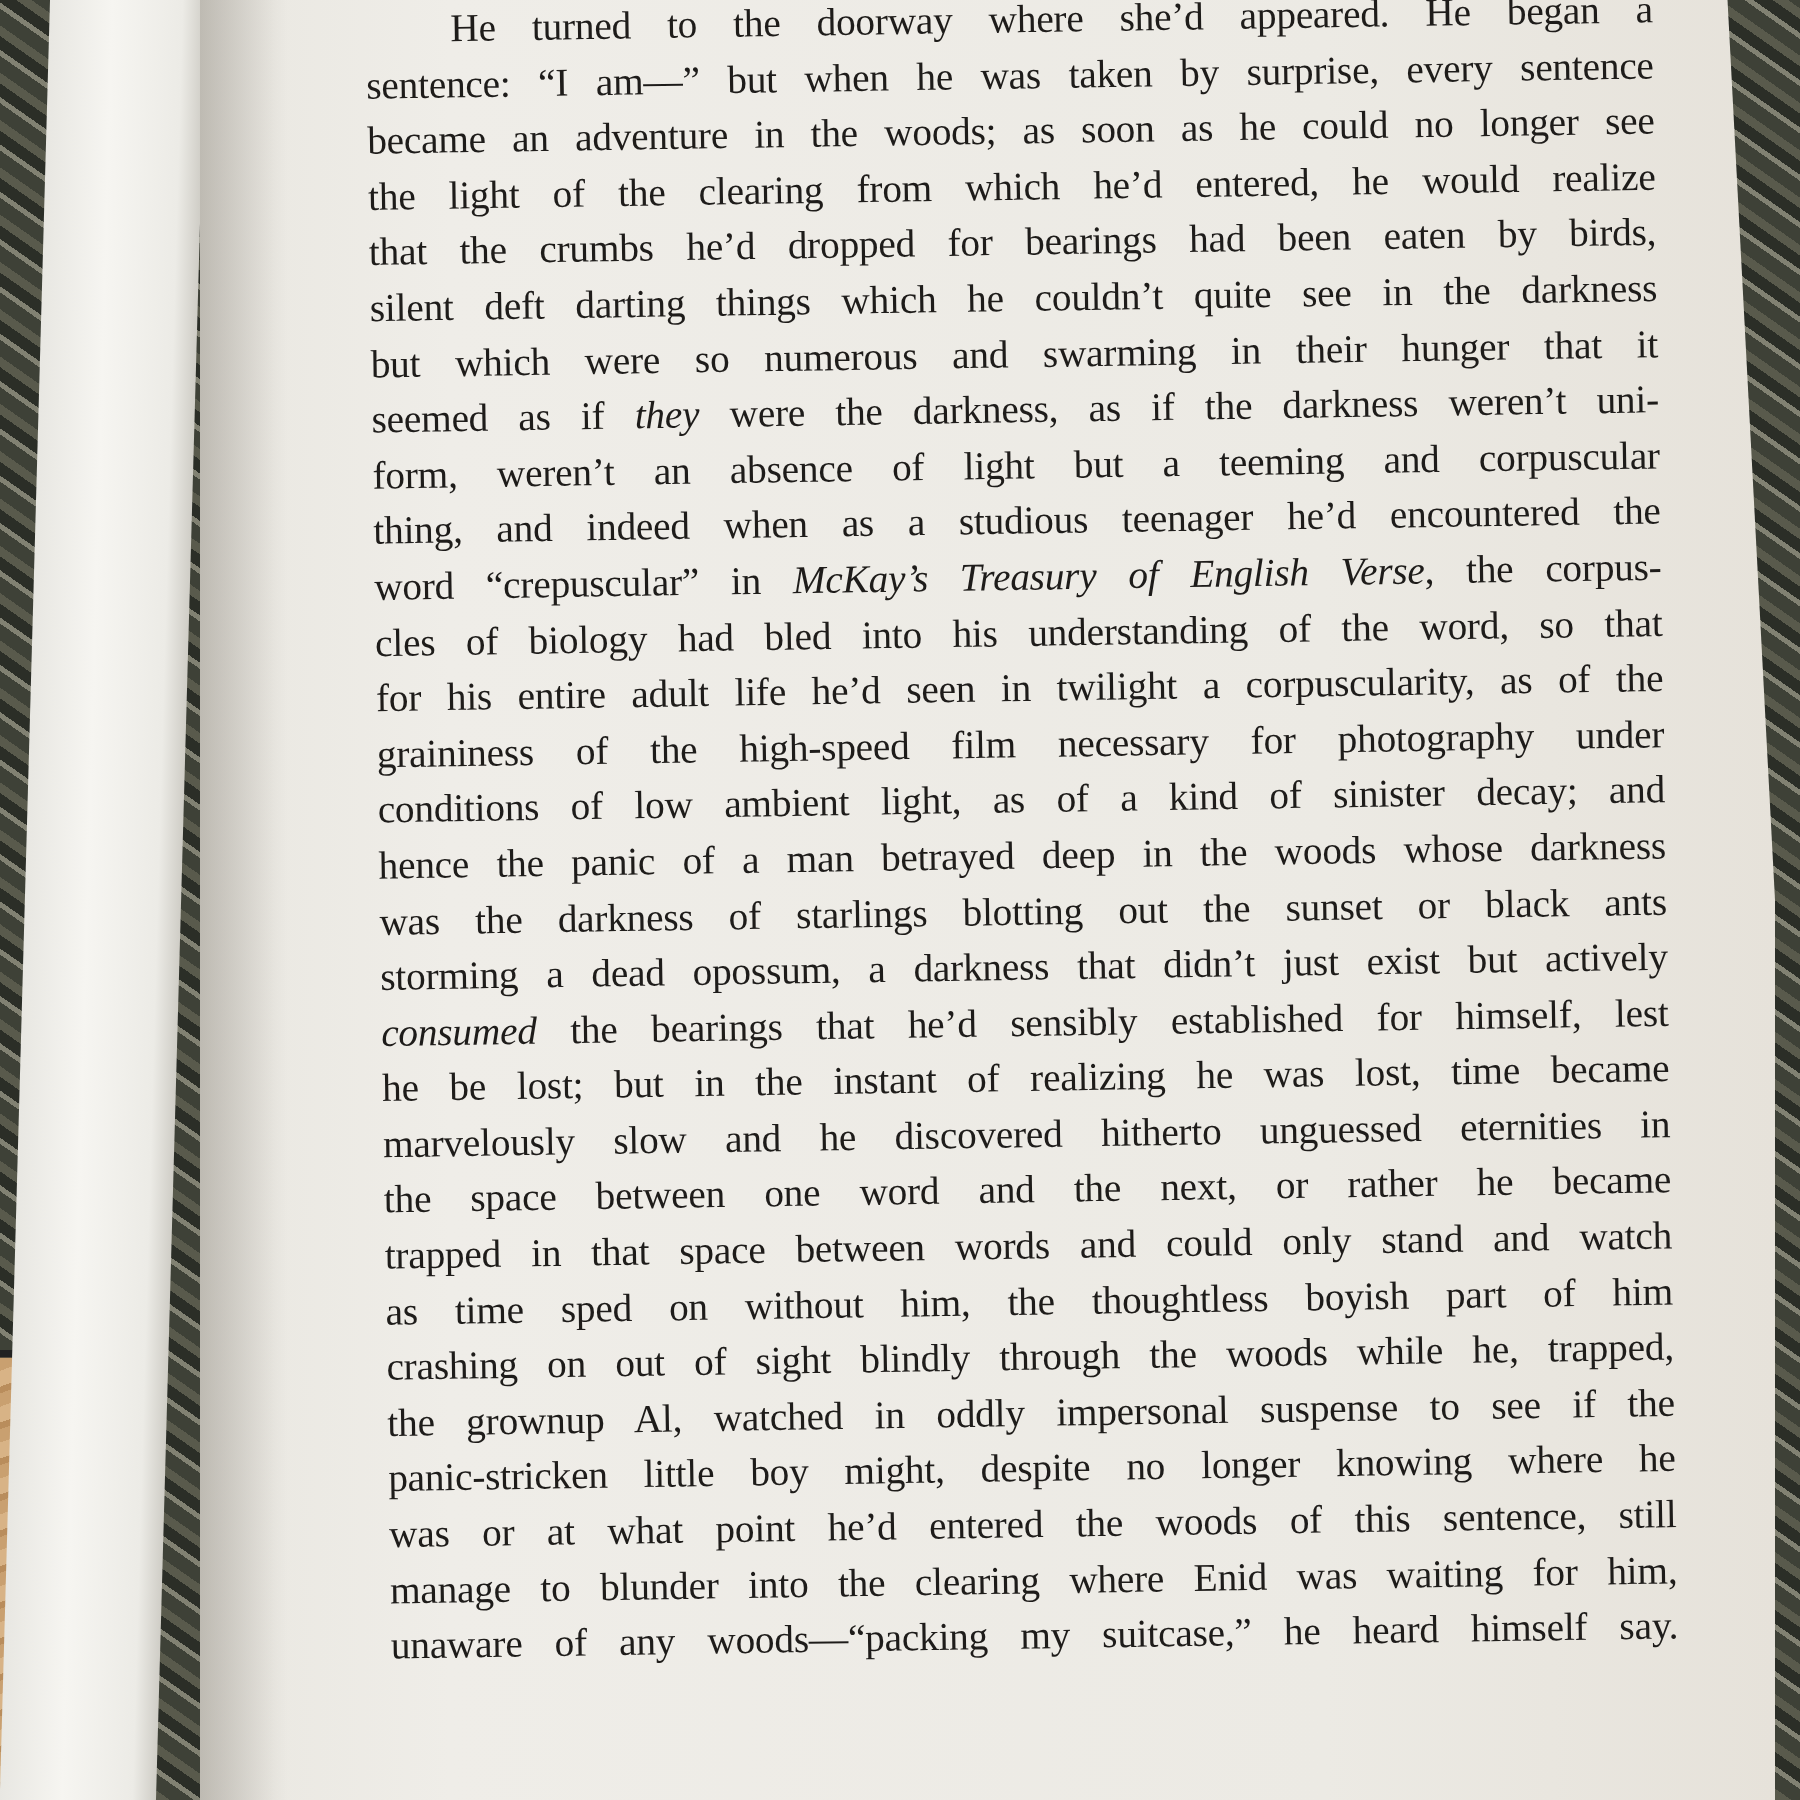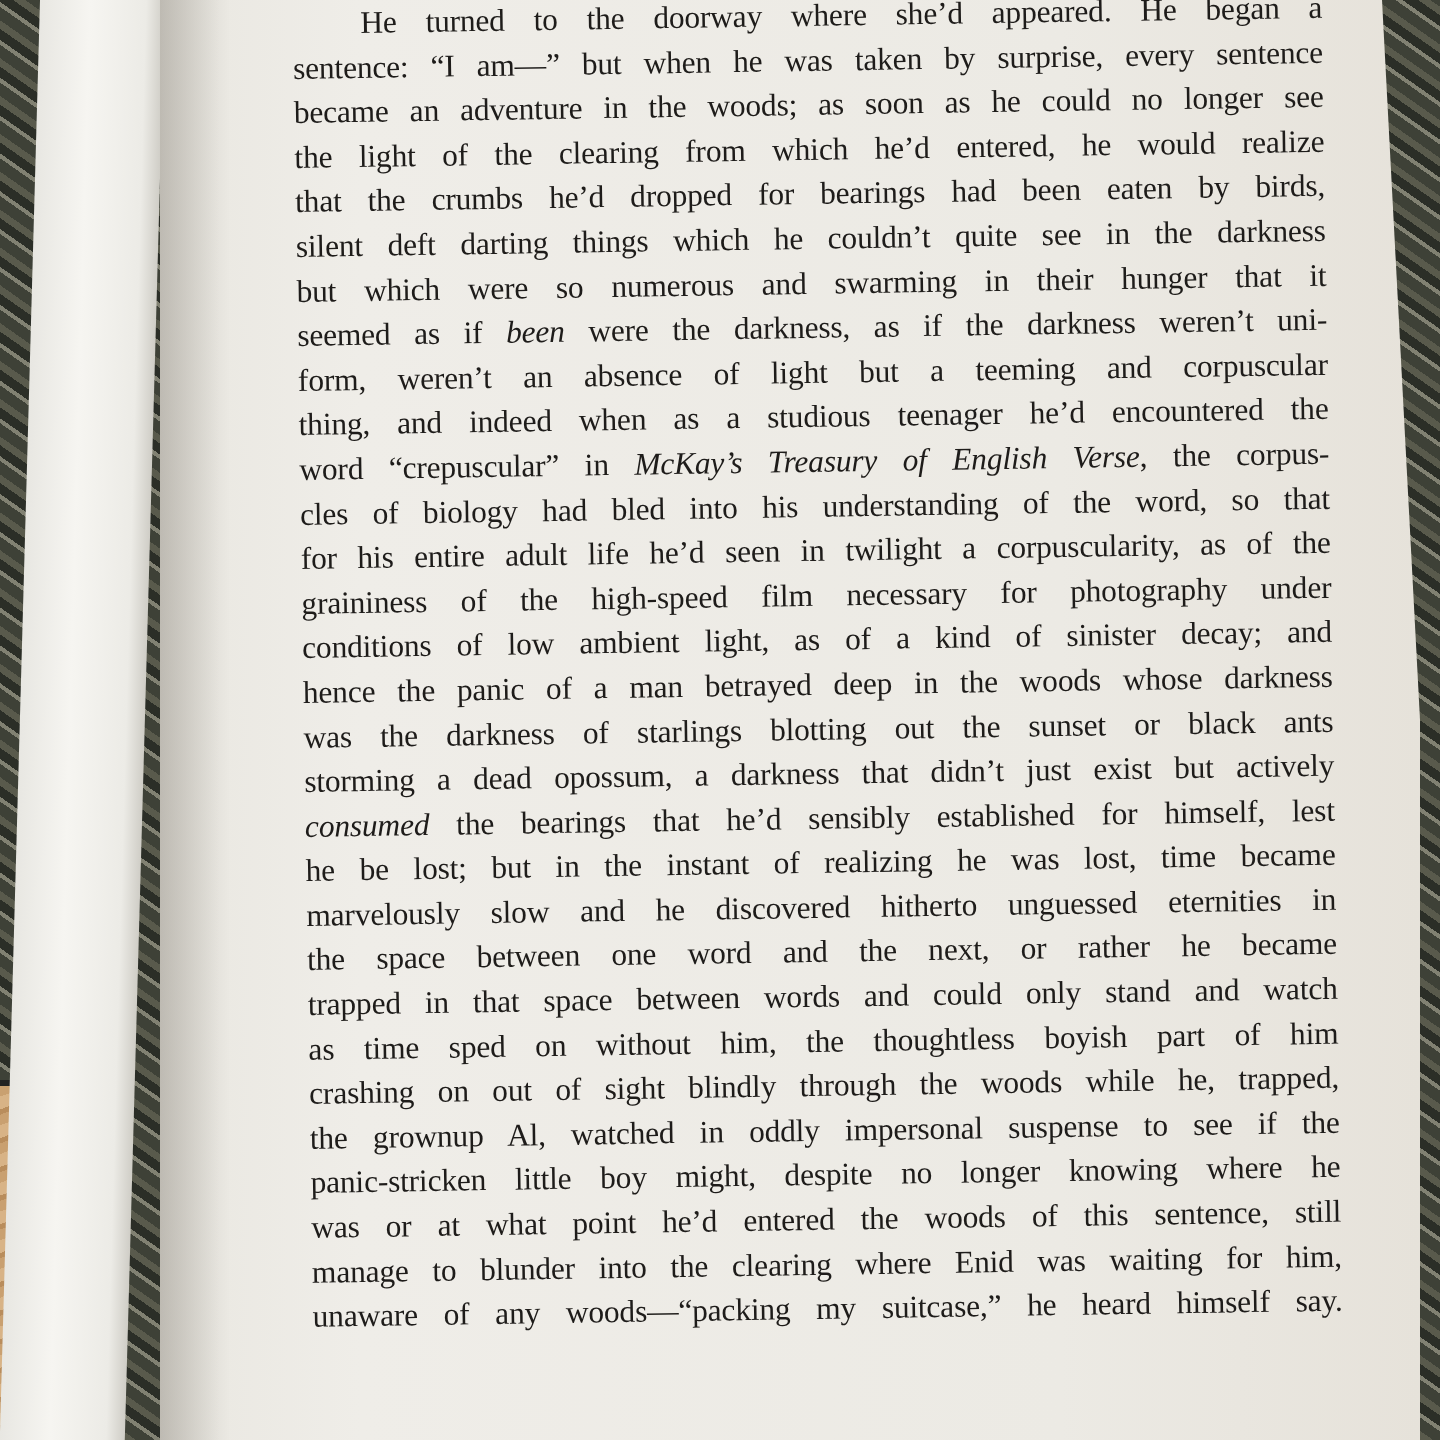--- a/index.html
+++ b/index.html
@@ -61,21 +61,21 @@
 <div class="page-shadow"></div>
 
 <div class="text-block" id="text-block">
     <div class="line indent">He turned to the doorway where she’d appeared. He began a</div>
     <div class="line">sentence: “I am—” but when he was taken by surprise, every sentence</div>
     <div class="line">became an adventure in the woods; as soon as he could no longer see</div>
     <div class="line">the light of the clearing from which he’d entered, he would realize</div>
     <div class="line">that the crumbs he’d dropped for bearings had been eaten by birds,</div>
     <div class="line">silent deft darting things which he couldn’t quite see in the darkness</div>
     <div class="line">but which were so numerous and swarming in their hunger that it</div>
-    <div class="line"><span>seemed as if </span><em>been</em><span> were the darkness, as if the darkness weren’t uni-</span></div>
+    <div class="line"><span>seemed as if </span><em>they</em><span> were the darkness, as if the darkness weren’t uni-</span></div>
     <div class="line">form, weren’t an absence of light but a teeming and corpuscular</div>
     <div class="line">thing, and indeed when as a studious teenager he’d encountered the</div>
     <div class="line"><span>word “crepuscular” in </span><em>McKay’s Treasury of English Verse</em><span>, the corpus-</span></div>
     <div class="line">cles of biology had bled into his understanding of the word, so that</div>
     <div class="line">for his entire adult life he’d seen in twilight a corpuscularity, as of the</div>
     <div class="line">graininess of the high-speed film necessary for photography under</div>
     <div class="line">conditions of low ambient light, as of a kind of sinister decay; and</div>
     <div class="line">hence the panic of a man betrayed deep in the woods whose darkness</div>
     <div class="line">was the darkness of starlings blotting out the sunset or black ants</div>
     <div class="line">storming a dead opossum, a darkness that didn’t just exist but actively</div>

